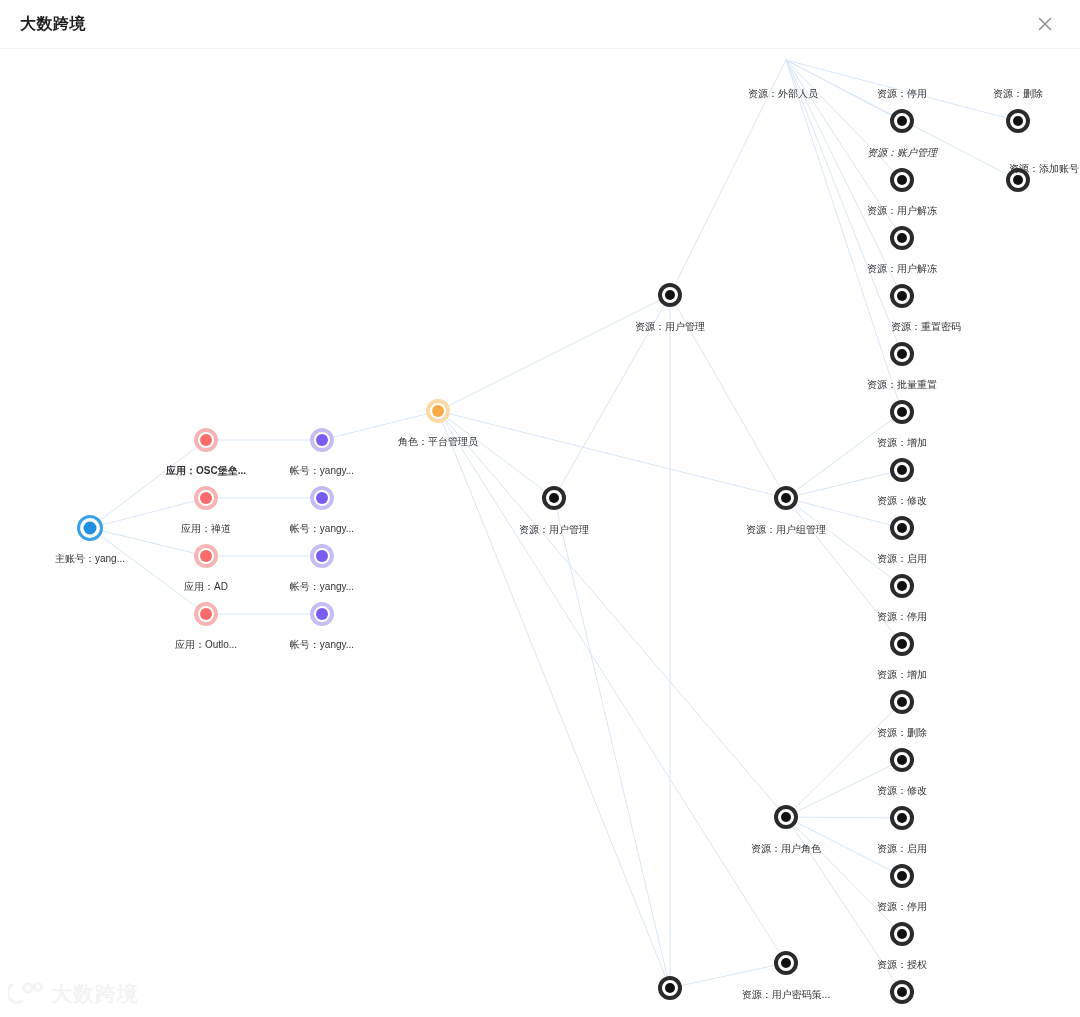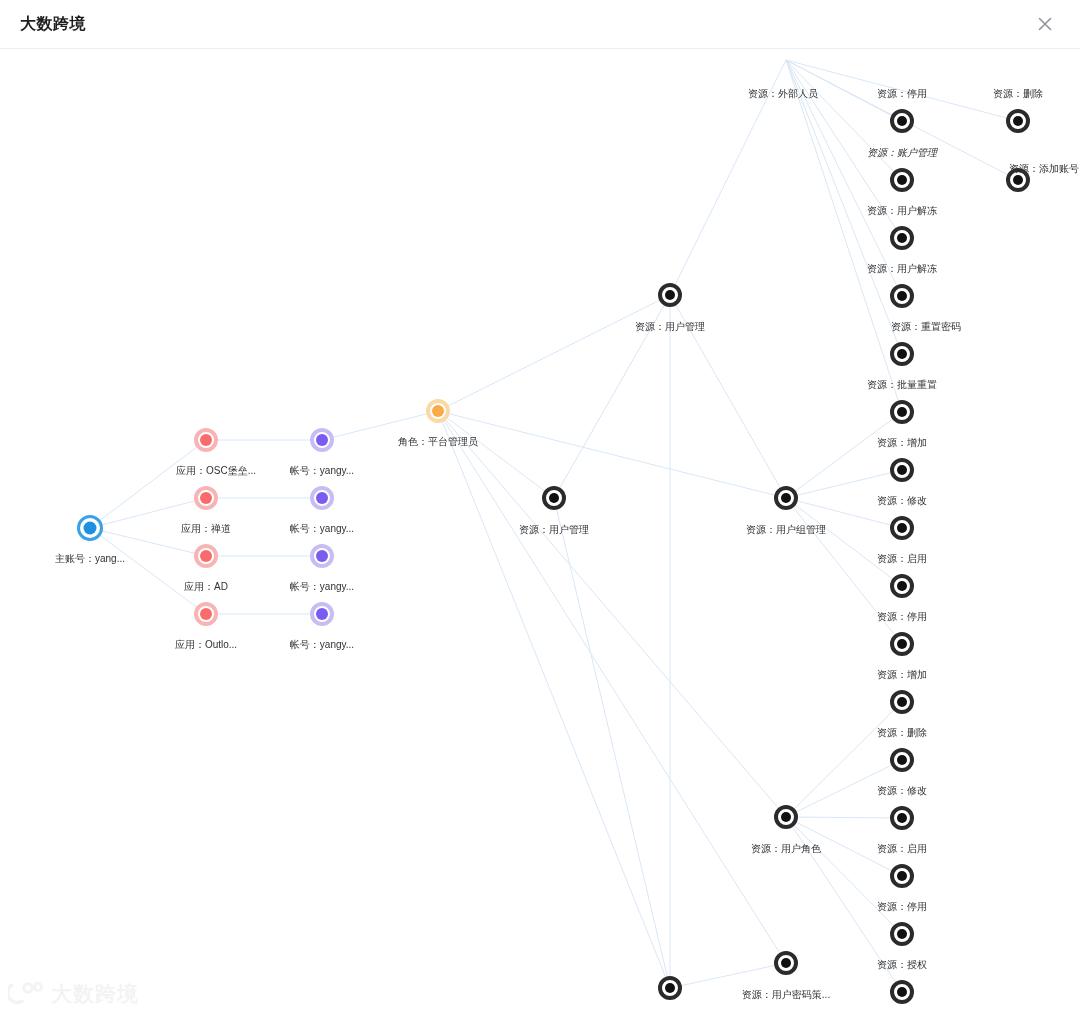--- a/index.html
+++ b/index.html
@@ -231,21 +231,21 @@
       <line x1="786" y1="767" x2="902" y2="826" stroke="#d8e7f6" stroke-width="1"></line>
       <line x1="786" y1="767" x2="902" y2="884" stroke="#d8e7f6" stroke-width="1"></line>
       <line x1="786" y1="767" x2="902" y2="942" stroke="#d8e7f6" stroke-width="1"></line>
       <line x1="786" y1="913" x2="670" y2="938" stroke="#d8e7f6" stroke-width="1"></line>
       <line x1="554" y1="448" x2="670" y2="938" stroke="#d8e7f6" stroke-width="1"></line>
     </svg>
   <div id="node-layer">
       <div class="node blue" title="主账号：yang..." style="left: 90px; top: 478px;"></div>
       <div class="node-label" style="left: 90px; top: 501px;">主账号：yang...</div>
       <div class="node red" title="应用：OSC堡垒..." style="left: 206px; top: 390px;"></div>
-      <div class="node-label" style="left: 216px; top: 413px;">应用：OSC堡垒...</div>
+      <div class="node-label" style="left: 206px; top: 413px; font-weight: bold;">应用：OSC堡垒...</div>
       <div class="node red" title="应用：禅道" style="left: 206px; top: 448px;"></div>
       <div class="node-label" style="left: 206px; top: 471px;">应用：禅道</div>
       <div class="node red" title="应用：AD" style="left: 206px; top: 506px;"></div>
       <div class="node-label" style="left: 206px; top: 529px;">应用：AD</div>
       <div class="node red" title="应用：Outlo..." style="left: 206px; top: 564px;"></div>
       <div class="node-label" style="left: 206px; top: 587px;">应用：Outlo...</div>
       <div class="node purple" title="帐号：yangy..." style="left: 322px; top: 390px;"></div>
       <div class="node-label" style="left: 322px; top: 413px;">帐号：yangy...</div>
       <div class="node purple" title="帐号：yangy..." style="left: 322px; top: 448px;"></div>
       <div class="node-label" style="left: 322px; top: 471px;">帐号：yangy...</div>

